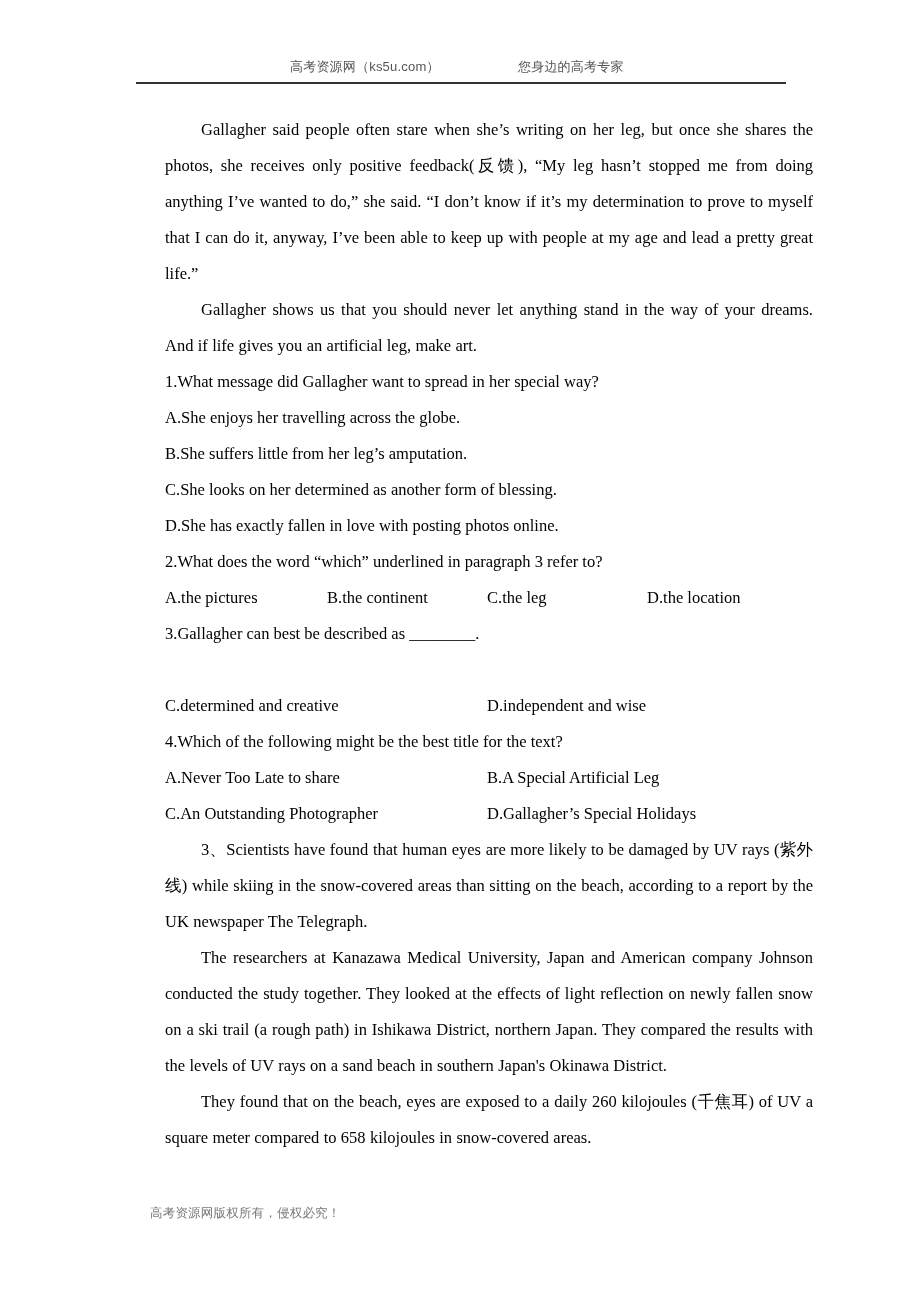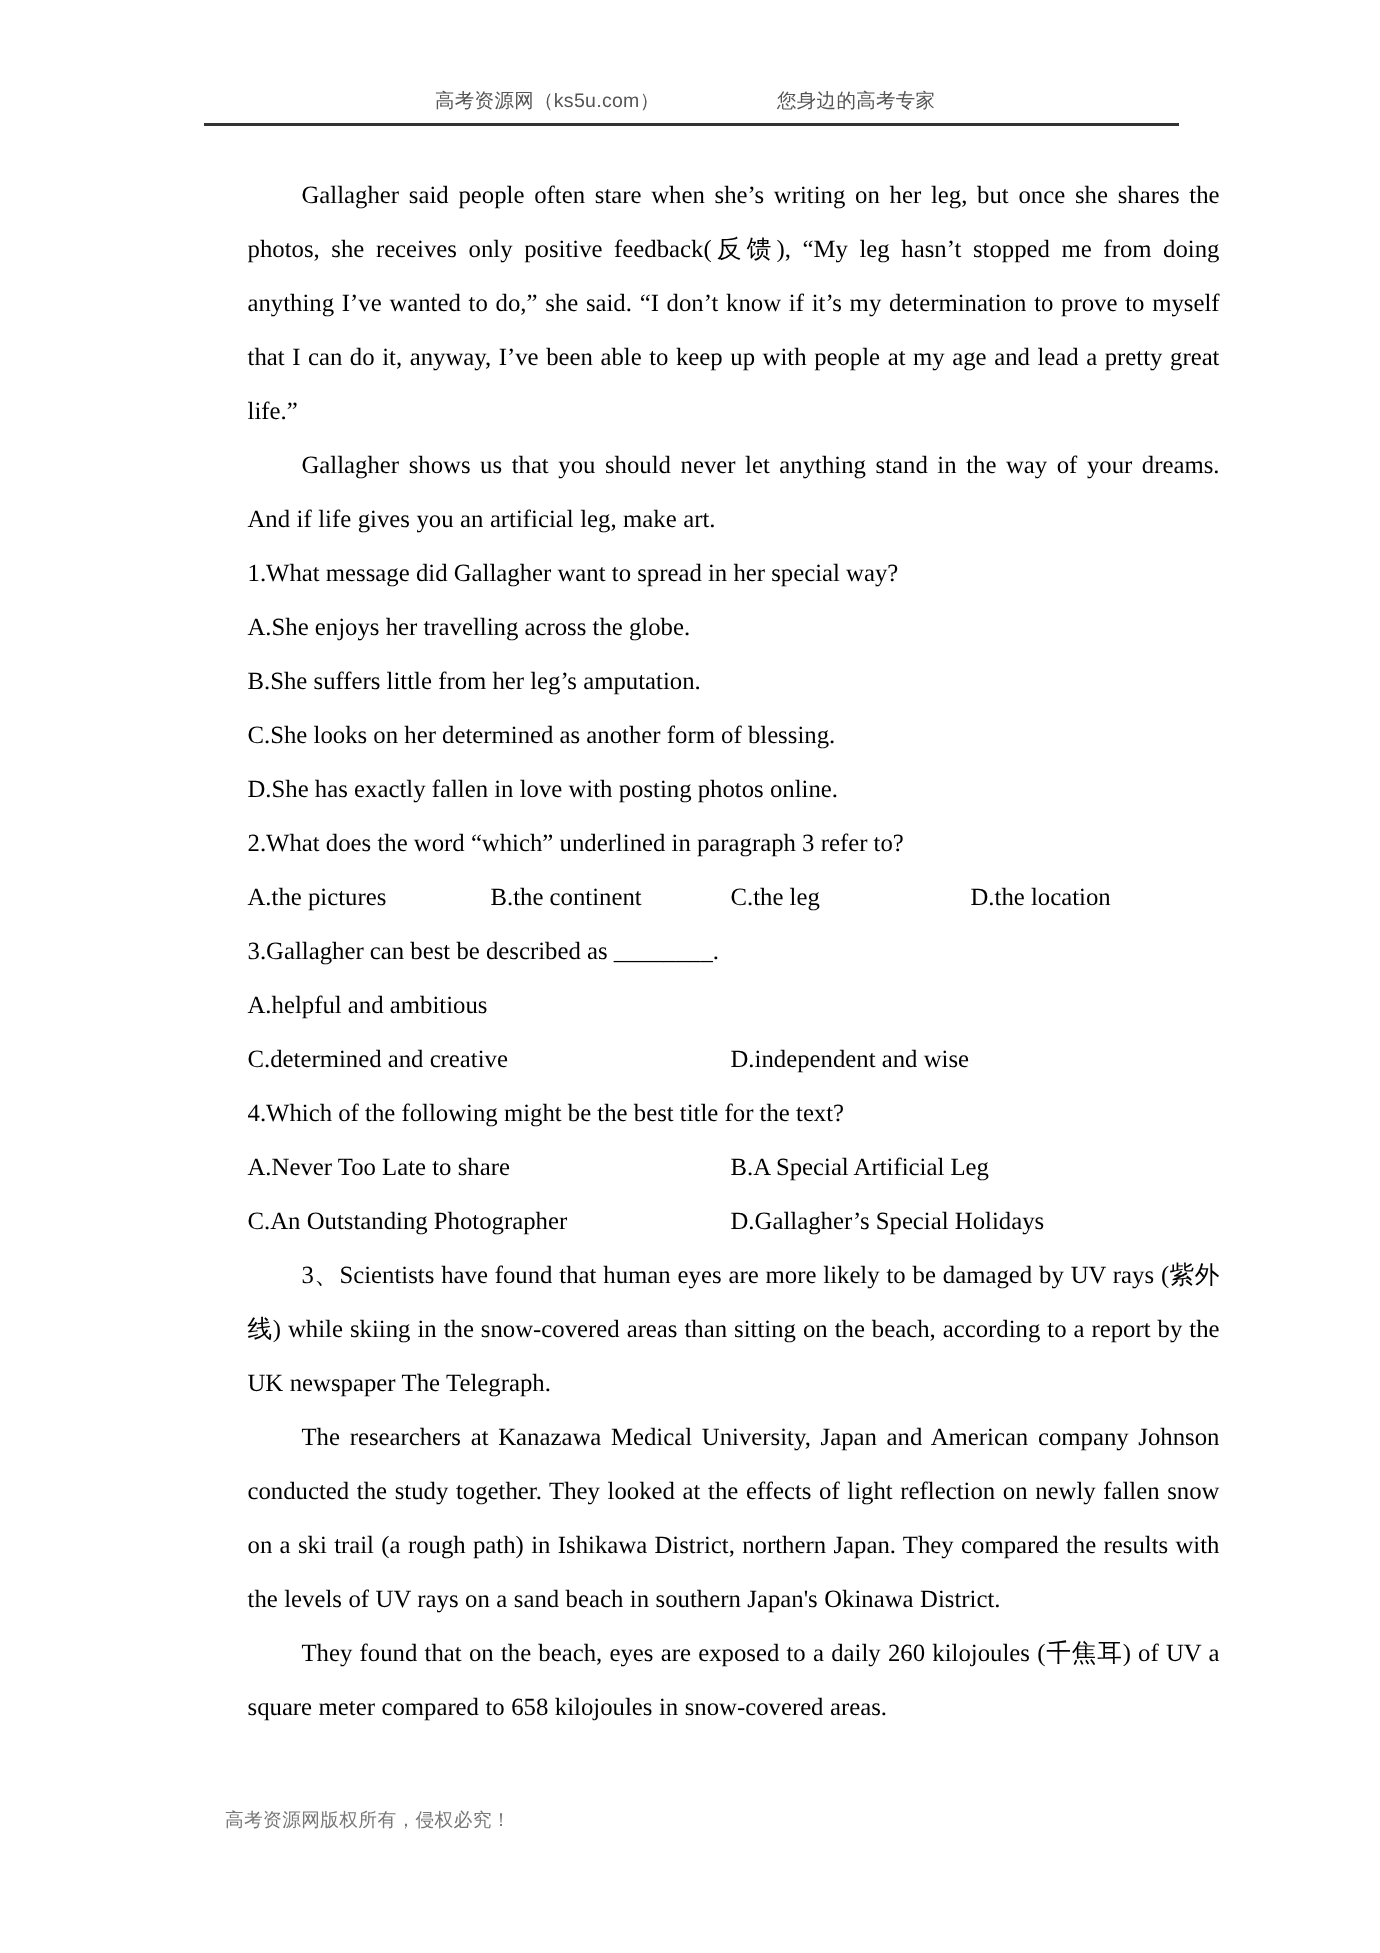--- a/index.html
+++ b/index.html
@@ -151,21 +151,20 @@
     <p class="qline">2.What does the word “which” underlined in paragraph 3 refer to?</p>
     <div class="opt-row opt-4">
       <span class="opt c1">A.the pictures</span>
       <span class="opt c2">B.the continent</span>
       <span class="opt c3">C.the leg</span>
       <span class="opt c4">D.the location</span>
     </div>
 
     <p class="qline"><span>3.Gallagher can best be described as </span><span class="blank">________</span><span>.</span></p>
     <div class="opt-row opt-2">
-      <span class="opt c1">A.helpful and ambitious</span>
     </div>
     <div class="opt-row opt-2">
       <span class="opt c1">C.determined and creative</span>
       <span class="opt c2">D.independent and wise</span>
     </div>
 
     <p class="qline">4.Which of the following might be the best title for the text?</p>
     <div class="opt-row opt-2">
       <span class="opt c1">A.Never Too Late to share</span>
       <span class="opt c2">B.A Special Artificial Leg</span>

